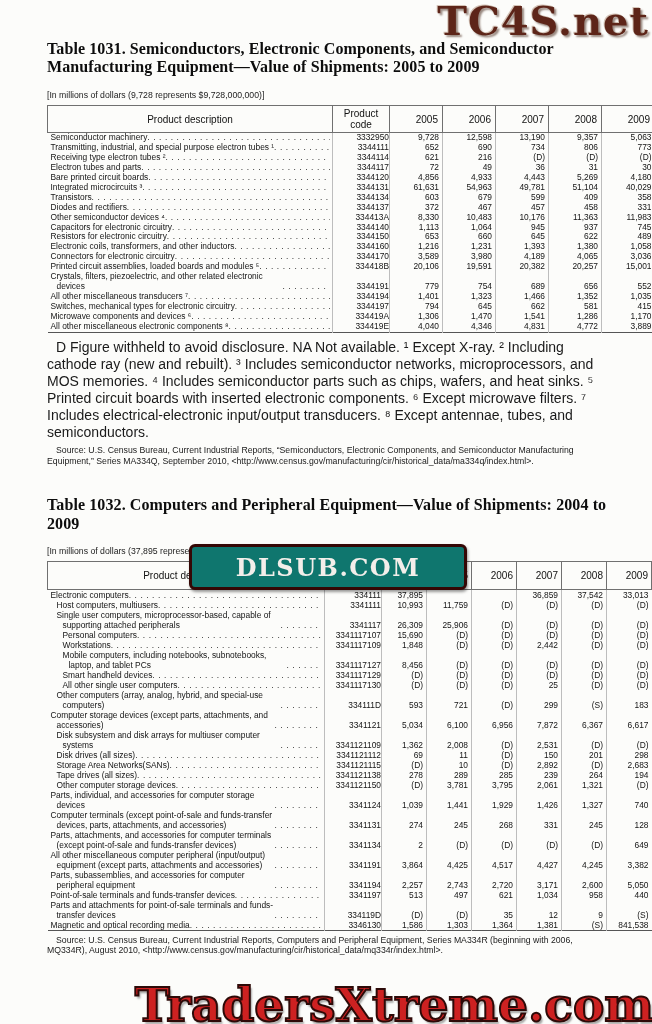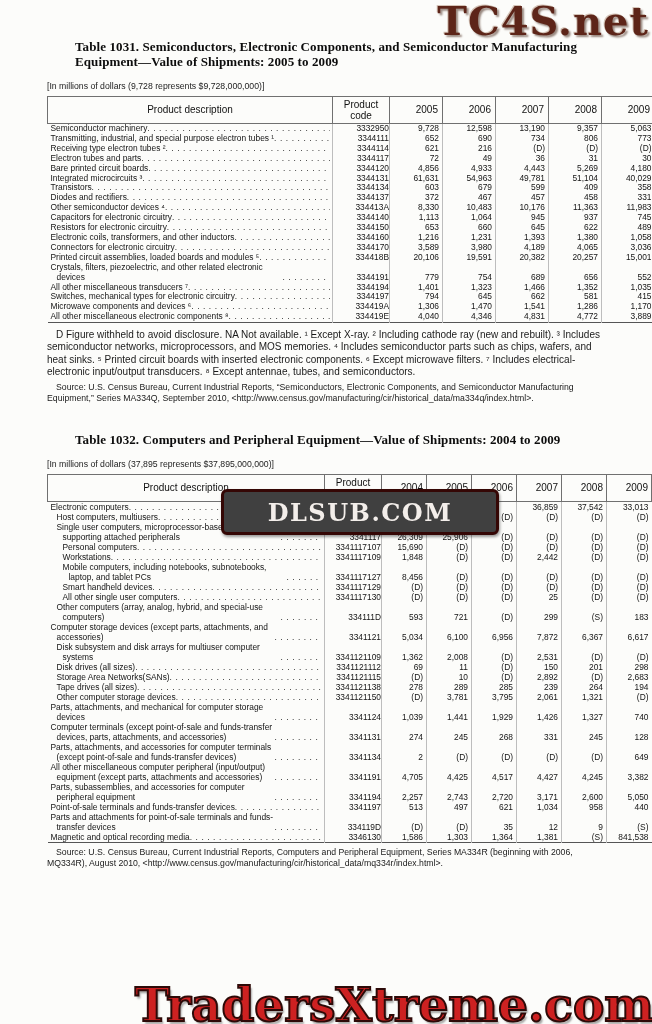--- a/index.html
+++ b/index.html
@@ -4,21 +4,21 @@
 <style>
   html,body{margin:0;padding:0;}
   body{
     width:652px;height:1024px;position:relative;overflow:hidden;
     background:#fcfcfa;color:#141414;
     font-family:"Liberation Sans",sans-serif;
   }
   .sheet{position:absolute;left:47px;top:0;width:562px;}
   .title{
     font-family:"Liberation Serif",serif;font-weight:700;
-    font-size:13px;line-height:1.15;letter-spacing:.1px;color:#0d0d0d;margin-left:28px;
+    font-size:16px;line-height:1.15;letter-spacing:.1px;color:#0d0d0d;
   }
   #t1031-title{margin-top:40px;}
   .unit-note{font-size:8.7px;margin-top:6px;color:#222;}
   table.data{
     table-layout:fixed;width:562px;border-collapse:collapse;margin-top:5px;
     font-size:8.4px;border-top:1.2px solid #555;border-bottom:1.2px solid #555;
   }
   .data th{
     font-weight:400;font-size:10px;line-height:1.12;
     border:1px solid #707070;vertical-align:middle;padding:2px;color:#111;
@@ -34,42 +34,41 @@
   td.desc .dw{display:flex;}
   .ind1 .dw{padding-left:6px}.ind2 .dw{padding-left:12px}
   .dt{flex:0 1 auto;min-width:0;padding-left:6px;text-indent:-6px;}
   .t1 .dt{max-width:226px}.t2 .dt{max-width:218px}
   .dots{
     flex:1 0 8px;overflow:hidden;white-space:nowrap;
     align-self:flex-end;color:#2a2a2a;letter-spacing:.6px;
   }
   td.code{text-align:right;border-left:1px solid #bdbdbd;}
   td.num{text-align:right;padding-right:3px;border-left:1px solid #bdbdbd;}
-  .footnote{font-size:10px;line-height:1.22;margin:6px 0 0 0;text-indent:9px;color:#1a1a1a;}
+  .footnote{font-size:14px;line-height:1.22;margin:6px 0 0 0;text-indent:9px;color:#1a1a1a;}
   .source{font-size:8.7px;line-height:1.22;margin:4px 0 0 0;text-indent:9px;overflow-wrap:anywhere;color:#1a1a1a;}
   .sec2{margin-top:30px;position:relative;}
   .pagefoot{display:flex;justify-content:space-between;align-items:baseline;margin-top:14px;}
   .pageno{font-size:11px;font-weight:700;}
   .pagesec{font-size:11px;margin-left:7px;}
   .credit{font-size:8.7px;color:#1a1a1a;}
   
   .wm-top{
     position:absolute;top:-3px;right:3px;z-index:30;
     font-family:"DejaVu Serif",serif;font-weight:700;font-size:40px;letter-spacing:1px;
     color:#551a0e;opacity:.95;
     text-shadow:2px 2px 2px rgba(60,30,15,.55),-1px -1px 0 rgba(130,80,45,.35);
   }
   .wm-banner{
-    position:absolute;left:142px;top:56px;width:272px;height:40px;z-index:30;
-    background:#404040;border:3px solid #350705;border-radius:6px;
+    position:absolute;left:142px;top:48px;width:272px;height:40px;z-index:30;
+    background:#0f766e;border:3px solid #350705;border-radius:6px;
     color:#f3eeea;font-family:"DejaVu Serif",serif;font-weight:700;
     font-size:24px;letter-spacing:1.5px;
     display:flex;align-items:center;justify-content:center;
     box-shadow:1px 2px 3px rgba(0,0,0,.4);
-    margin-left:32px;
   }
   .wm-bottom{
     position:absolute;bottom:-8px;right:-2px;z-index:30;
     font-family:"DejaVu Serif",serif;font-weight:700;font-size:47px;
     color:#cd2121;-webkit-text-stroke:2px #2d0a08;
     text-shadow:2px 3px 2px rgba(0,0,0,.35);
     white-space:nowrap;
   }
 </style>
 </head>
@@ -603,21 +602,21 @@
             <td class="num">(D)</td>
             <td class="num">3,781</td>
             <td class="num">3,795</td>
             <td class="num">2,061</td>
             <td class="num">1,321</td>
             <td class="num">(D)</td>
           </tr>
           <tr>
             <td class="desc ind0">
               <div class="dw">
-                <span class="dt">Parts, attachments, and mechanical for computer storage devices</span>
+                <span class="dt">Parts, individual, and accessories for computer storage devices</span>
                 <span class="dots"> . . . . . . . . . . . . . . . . . . . . . . . . . . . . . . . . . . . . . . . . . . . . . . . . . . . . . . . . . . . . . . . . . . . . . . . . . . . . . . . . . . . . . . . . . .</span>
               </div>
             </td>
             <td class="code">3341124</td>
             <td class="num">1,039</td>
             <td class="num">1,441</td>
             <td class="num">1,929</td>
             <td class="num">1,426</td>
             <td class="num">1,327</td>
             <td class="num">740</td>
@@ -653,21 +652,21 @@
             <td class="num">649</td>
           </tr>
           <tr>
             <td class="desc ind0">
               <div class="dw">
                 <span class="dt">All other miscellaneous computer peripheral (input/output) equipment (except parts, attachments and accessories)</span>
                 <span class="dots"> . . . . . . . . . . . . . . . . . . . . . . . . . . . . . . . . . . . . . . . . . . . . . . . . . . . . . . . . . . . . . . . . . . . . . . . . . . . . . . . . . . . . . . . . . .</span>
               </div>
             </td>
             <td class="code">3341191</td>
-            <td class="num">4,705</td>
+            <td class="num">3,864</td>
             <td class="num">4,425</td>
             <td class="num">4,517</td>
             <td class="num">4,427</td>
             <td class="num">4,245</td>
             <td class="num">3,382</td>
           </tr>
           <tr>
             <td class="desc ind0">
               <div class="dw">
                 <span class="dt">Parts, subassemblies, and accessories for computer peripheral equipment</span>

